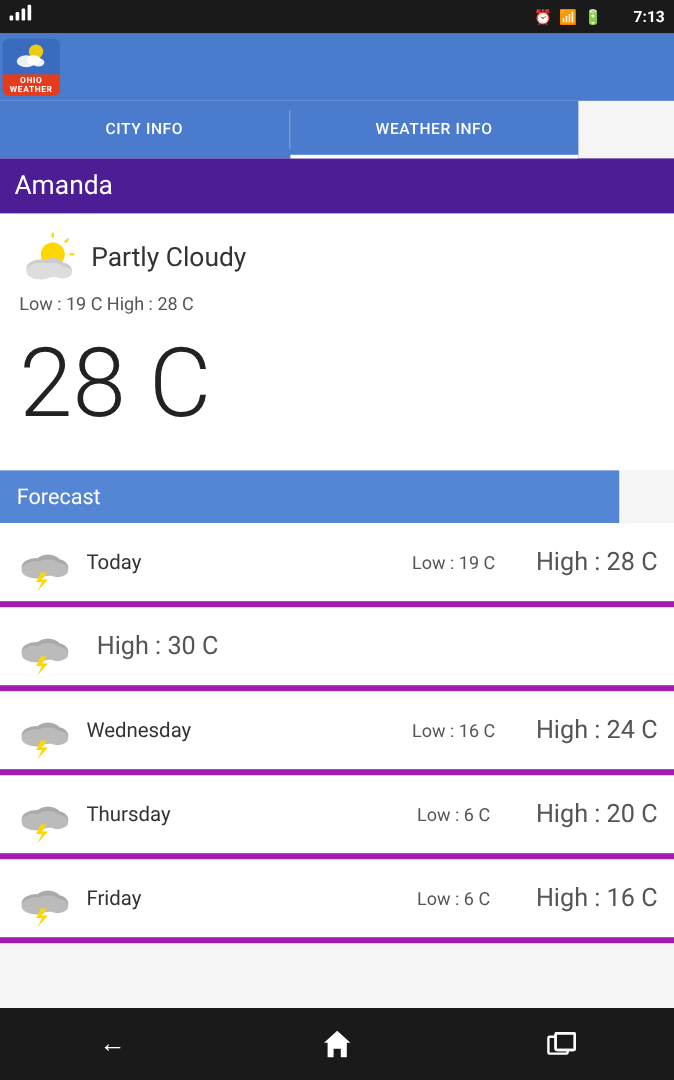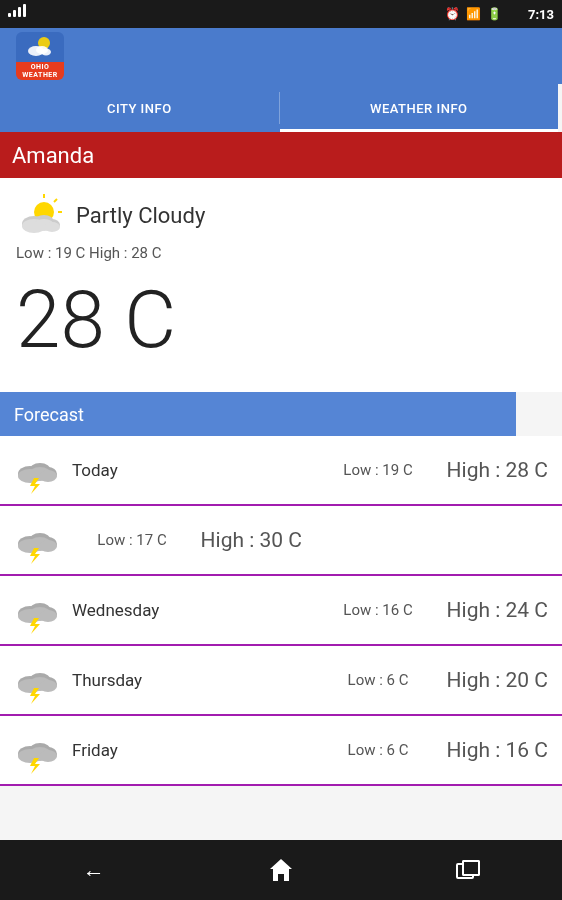--- a/index.html
+++ b/index.html
@@ -46,21 +46,21 @@
       border-radius: 1px;
     }
 
     
     #app-header {
       width: 562px;
       height: 56px;
       background: #4a7bcc;
       display: flex;
       align-items: center;
-      padding: 0 16px;
+      padding: 0 2px;
     }
     #app-logo {
       width: 48px;
       height: 48px;
       background: #4a7bcc;
       border-radius: 6px;
       display: flex;
       flex-direction: column;
       align-items: center;
       justify-content: center;
@@ -82,21 +82,21 @@
       font-size: 7px;
       font-weight: bold;
       width: 100%;
       text-align: center;
       padding: 1px 0;
       letter-spacing: 0.5px;
     }
 
     
     #tab-bar {
-      width: 558px;
+      width: 482px;
       height: 48px;
       background: #4a7bcc;
       display: flex;
     }
     .tab {
       flex: 1;
       display: flex;
       align-items: center;
       justify-content: center;
       color: white;
@@ -119,21 +119,21 @@
     .tab-divider {
       width: 1px;
       background: rgba(255,255,255,0.3);
       margin: 8px 0;
     }
 
     
     #city-bar {
       width: 562px;
       height: 46px;
-      background: #b91c1c;
+      background: #4c1d95;
       display: flex;
       align-items: center;
       padding: 0 12px;
     }
     #city-name {
       color: white;
       font-size: 22px;
       font-weight: 400;
     }
 
@@ -187,21 +187,21 @@
     }
 
     
     #forecast-list {
       background: white;
     }
     .forecast-row {
       display: flex;
       align-items: center;
       padding: 10px 14px;
-      border-bottom: 2px solid #a21caf;
+      border-bottom: 5px solid #a21caf;
       height: 70px;
     }
     .forecast-icon {
       width: 48px;
       height: 48px;
       margin-right: 10px;
       flex-shrink: 0;
     }
     .forecast-day {
       flex: 1;
@@ -339,21 +339,20 @@
 
   <ellipse cx="16" cy="28" rx="12" ry="8" fill="#aaaaaa"></ellipse>
   <ellipse cx="26" cy="25" rx="11" ry="8" fill="#aaaaaa"></ellipse>
   <ellipse cx="34" cy="28" rx="9" ry="7" fill="#aaaaaa"></ellipse>
   <ellipse cx="16" cy="30" rx="12" ry="7" fill="#bbbbbb"></ellipse>
   <ellipse cx="26" cy="28" rx="11" ry="7" fill="#bbbbbb"></ellipse>
   <ellipse cx="34" cy="30" rx="9" ry="6" fill="#bbbbbb"></ellipse>
 
   <polygon points="20,32 16,40 21,40 17,48 26,38 21,38 25,32" fill="#FFD700"></polygon>
 </svg></div>
-    <div class="forecast-low">Low : 17 C</div>
     <div class="forecast-high">High : 30 C</div>
   </div>
     <div class="forecast-row">
     <div class="forecast-icon"><svg width="48" height="48" viewBox="0 0 48 48">
 
   <ellipse cx="16" cy="28" rx="12" ry="8" fill="#aaaaaa"></ellipse>
   <ellipse cx="26" cy="25" rx="11" ry="8" fill="#aaaaaa"></ellipse>
   <ellipse cx="34" cy="28" rx="9" ry="7" fill="#aaaaaa"></ellipse>
   <ellipse cx="16" cy="30" rx="12" ry="7" fill="#bbbbbb"></ellipse>
   <ellipse cx="26" cy="28" rx="11" ry="7" fill="#bbbbbb"></ellipse>

